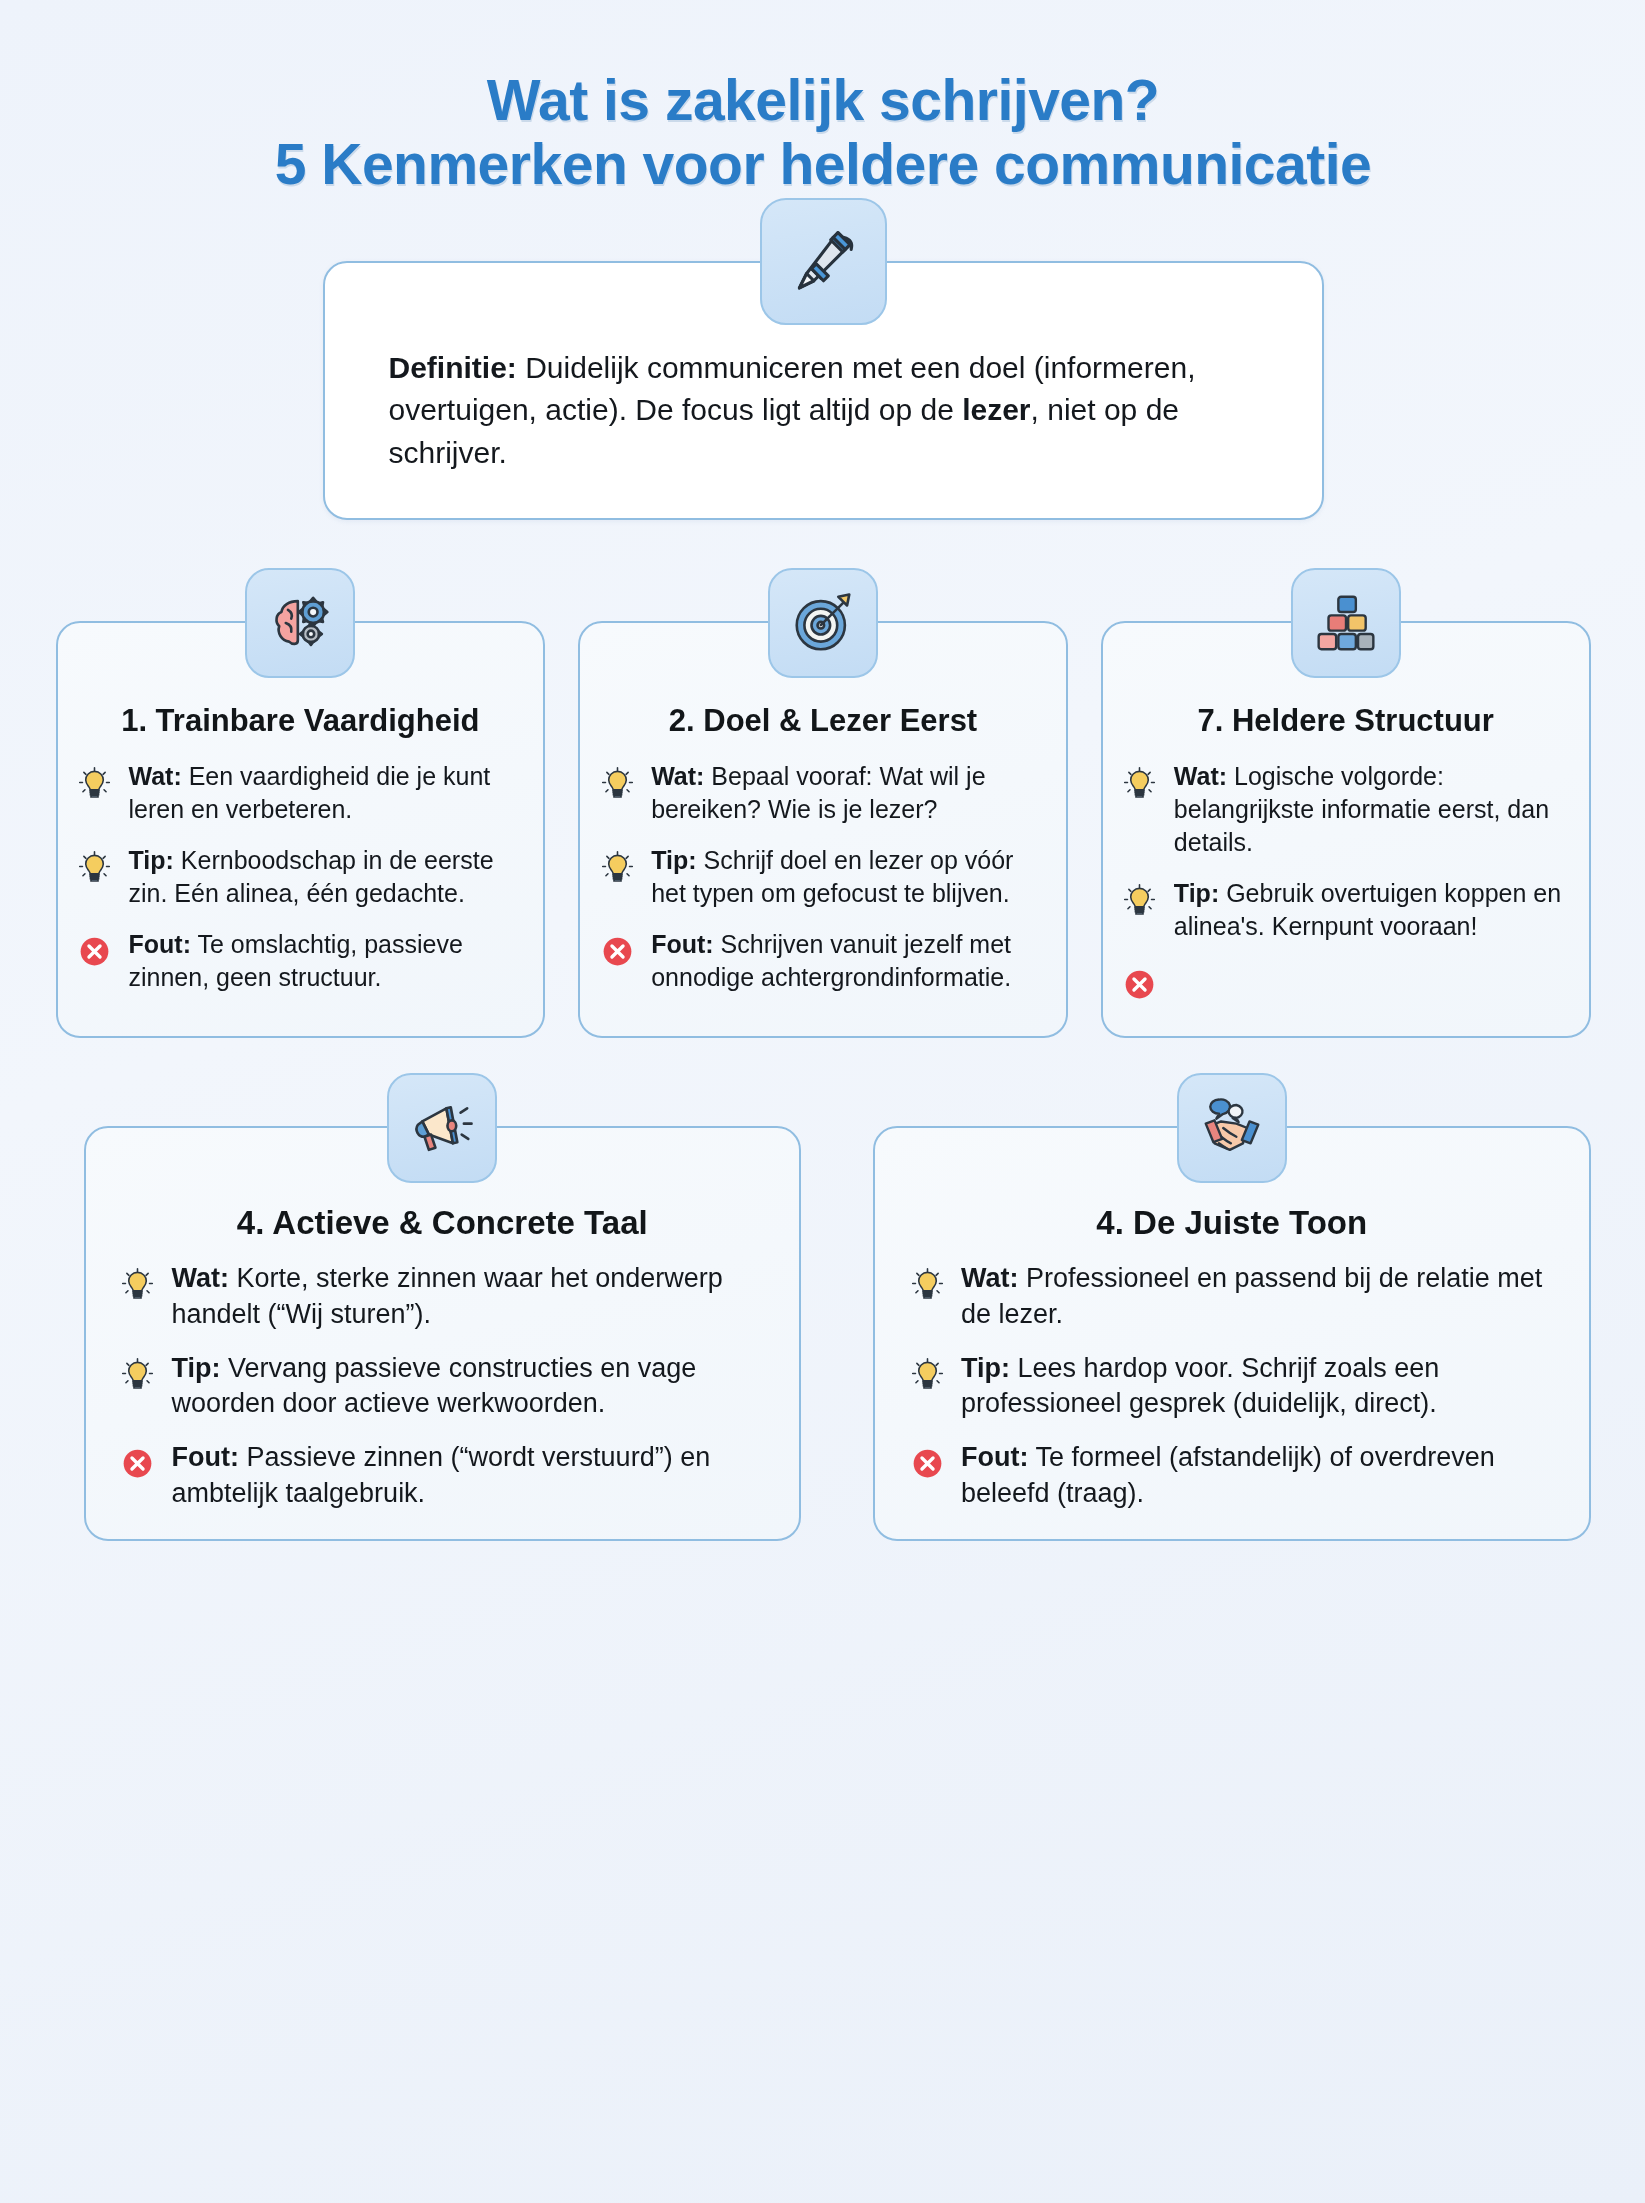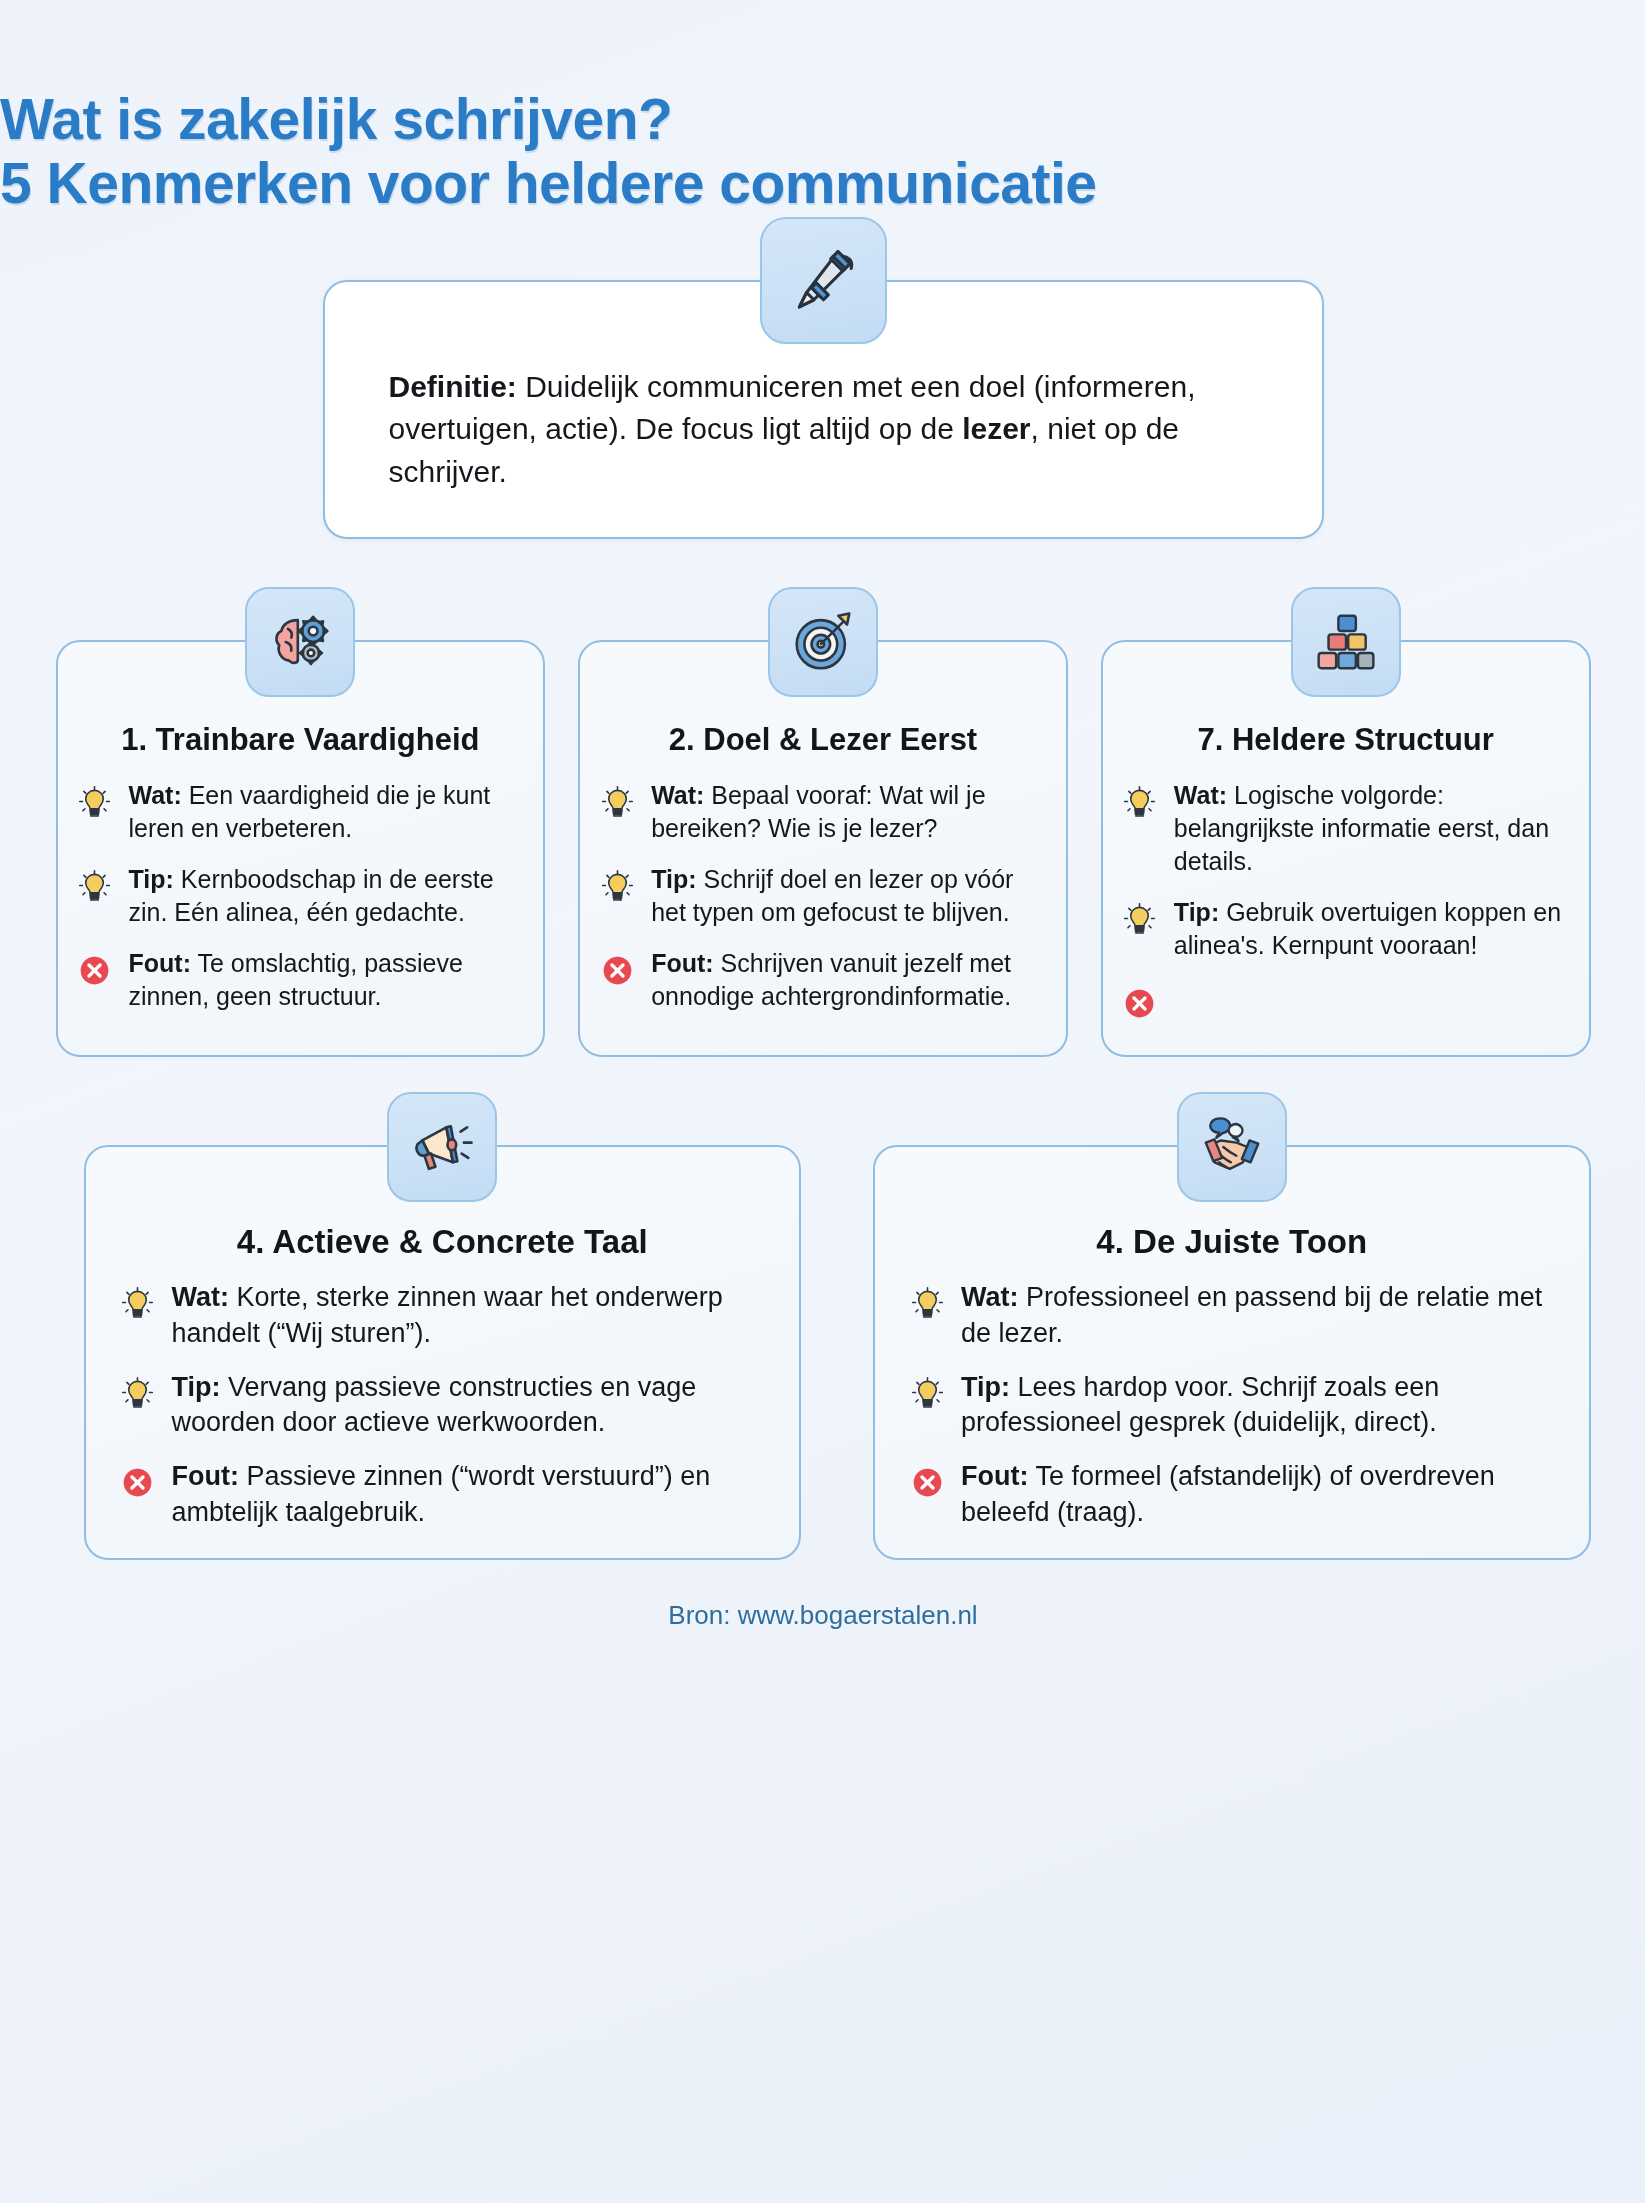--- a/index.html
+++ b/index.html
@@ -15,22 +15,22 @@
   .page {
     position: relative;
     width: 1646px;
     height: 2204px;
     background: linear-gradient(160deg, #eef3fb 0%, #f2f6fc 40%, #eaf0f9 100%);
     padding: 0;
   }
 
   
   .title-wrap {
-    padding-top: 88px;
-    text-align: left;
+    padding-top: 69px;
+    text-align: center;
   }
   .title-line {
     color: #2a7cc7;
     font-weight: bold;
     font-size: 57px;
     line-height: 1.12;
     letter-spacing: -0.5px;
     text-shadow: 0.9px 1.8px 0 rgba(40,100,160,0.18);
   }
 
@@ -449,16 +449,15 @@
               </svg>
             </span>
             <span class="bullet-text bullet-text-wide"><b>Fout:</b><span> Te formeel (afstandelijk) of overdreven beleefd (traag).</span></span>
           </div>
         </div>
       </div>
     </div>
 
   </div>
 
-  <div class="footer">Bron: www.bogaerstalen.nl</div>
 
 </div>
 
 
 </body></html>

